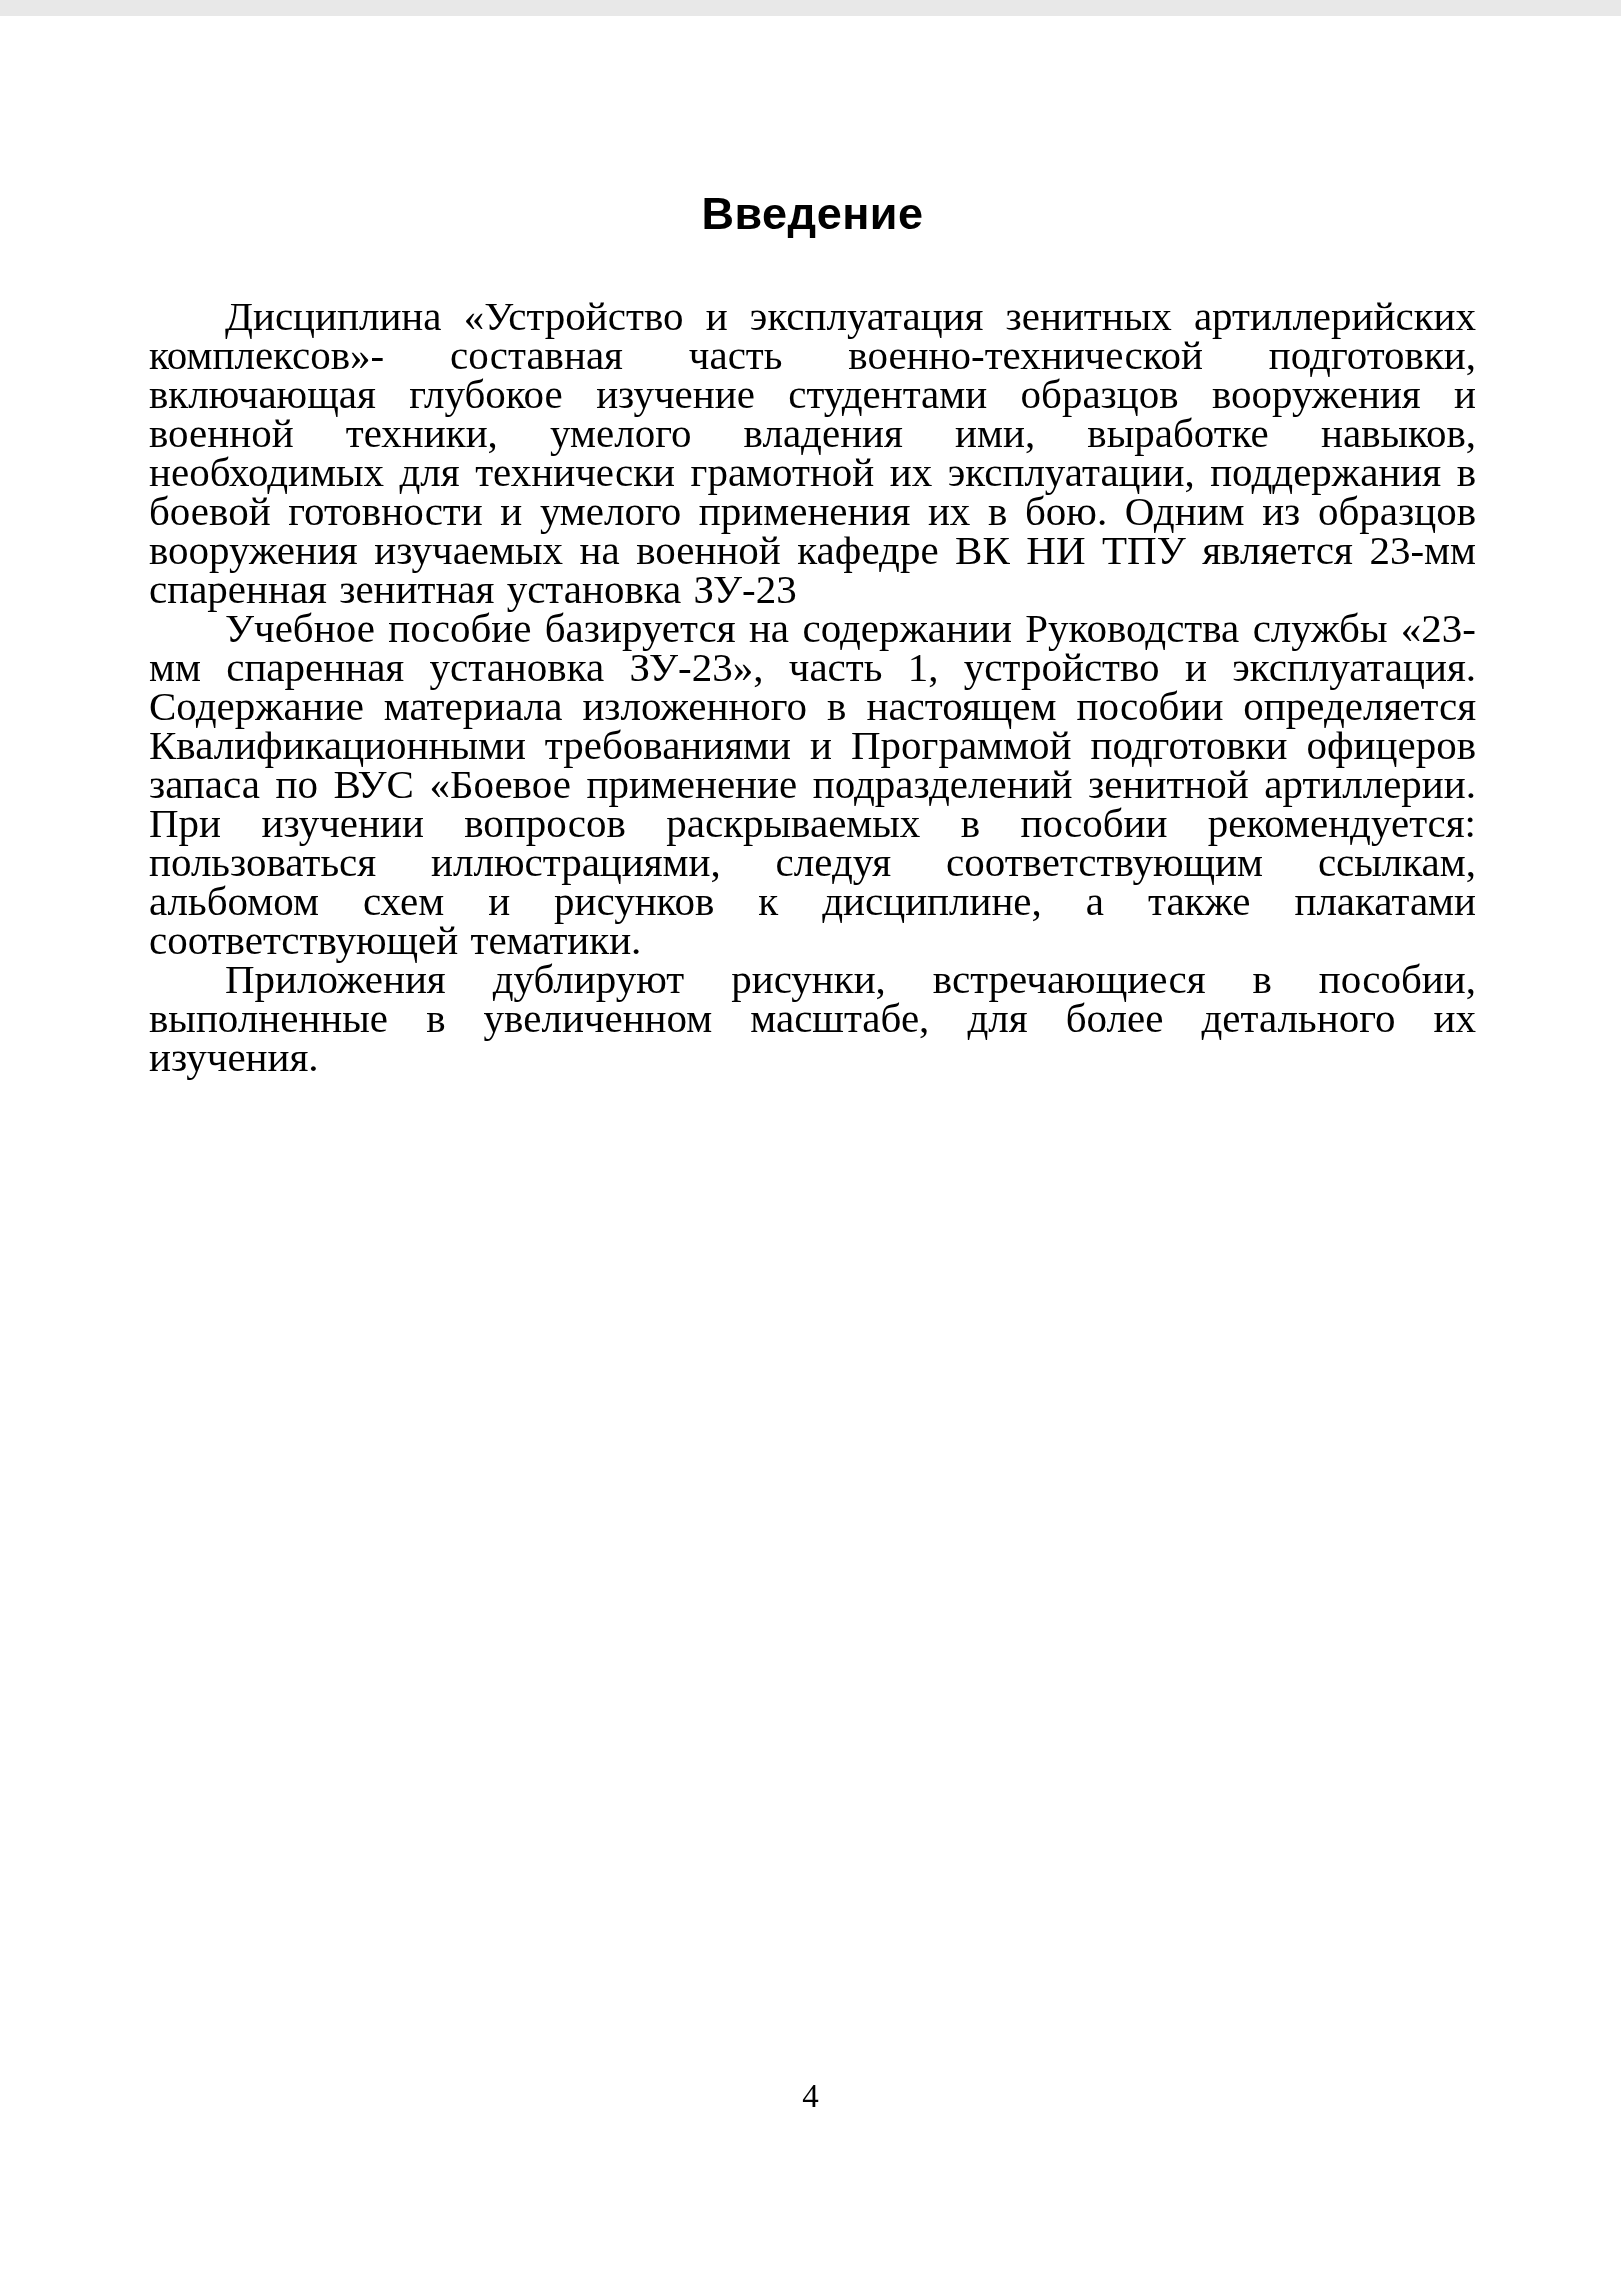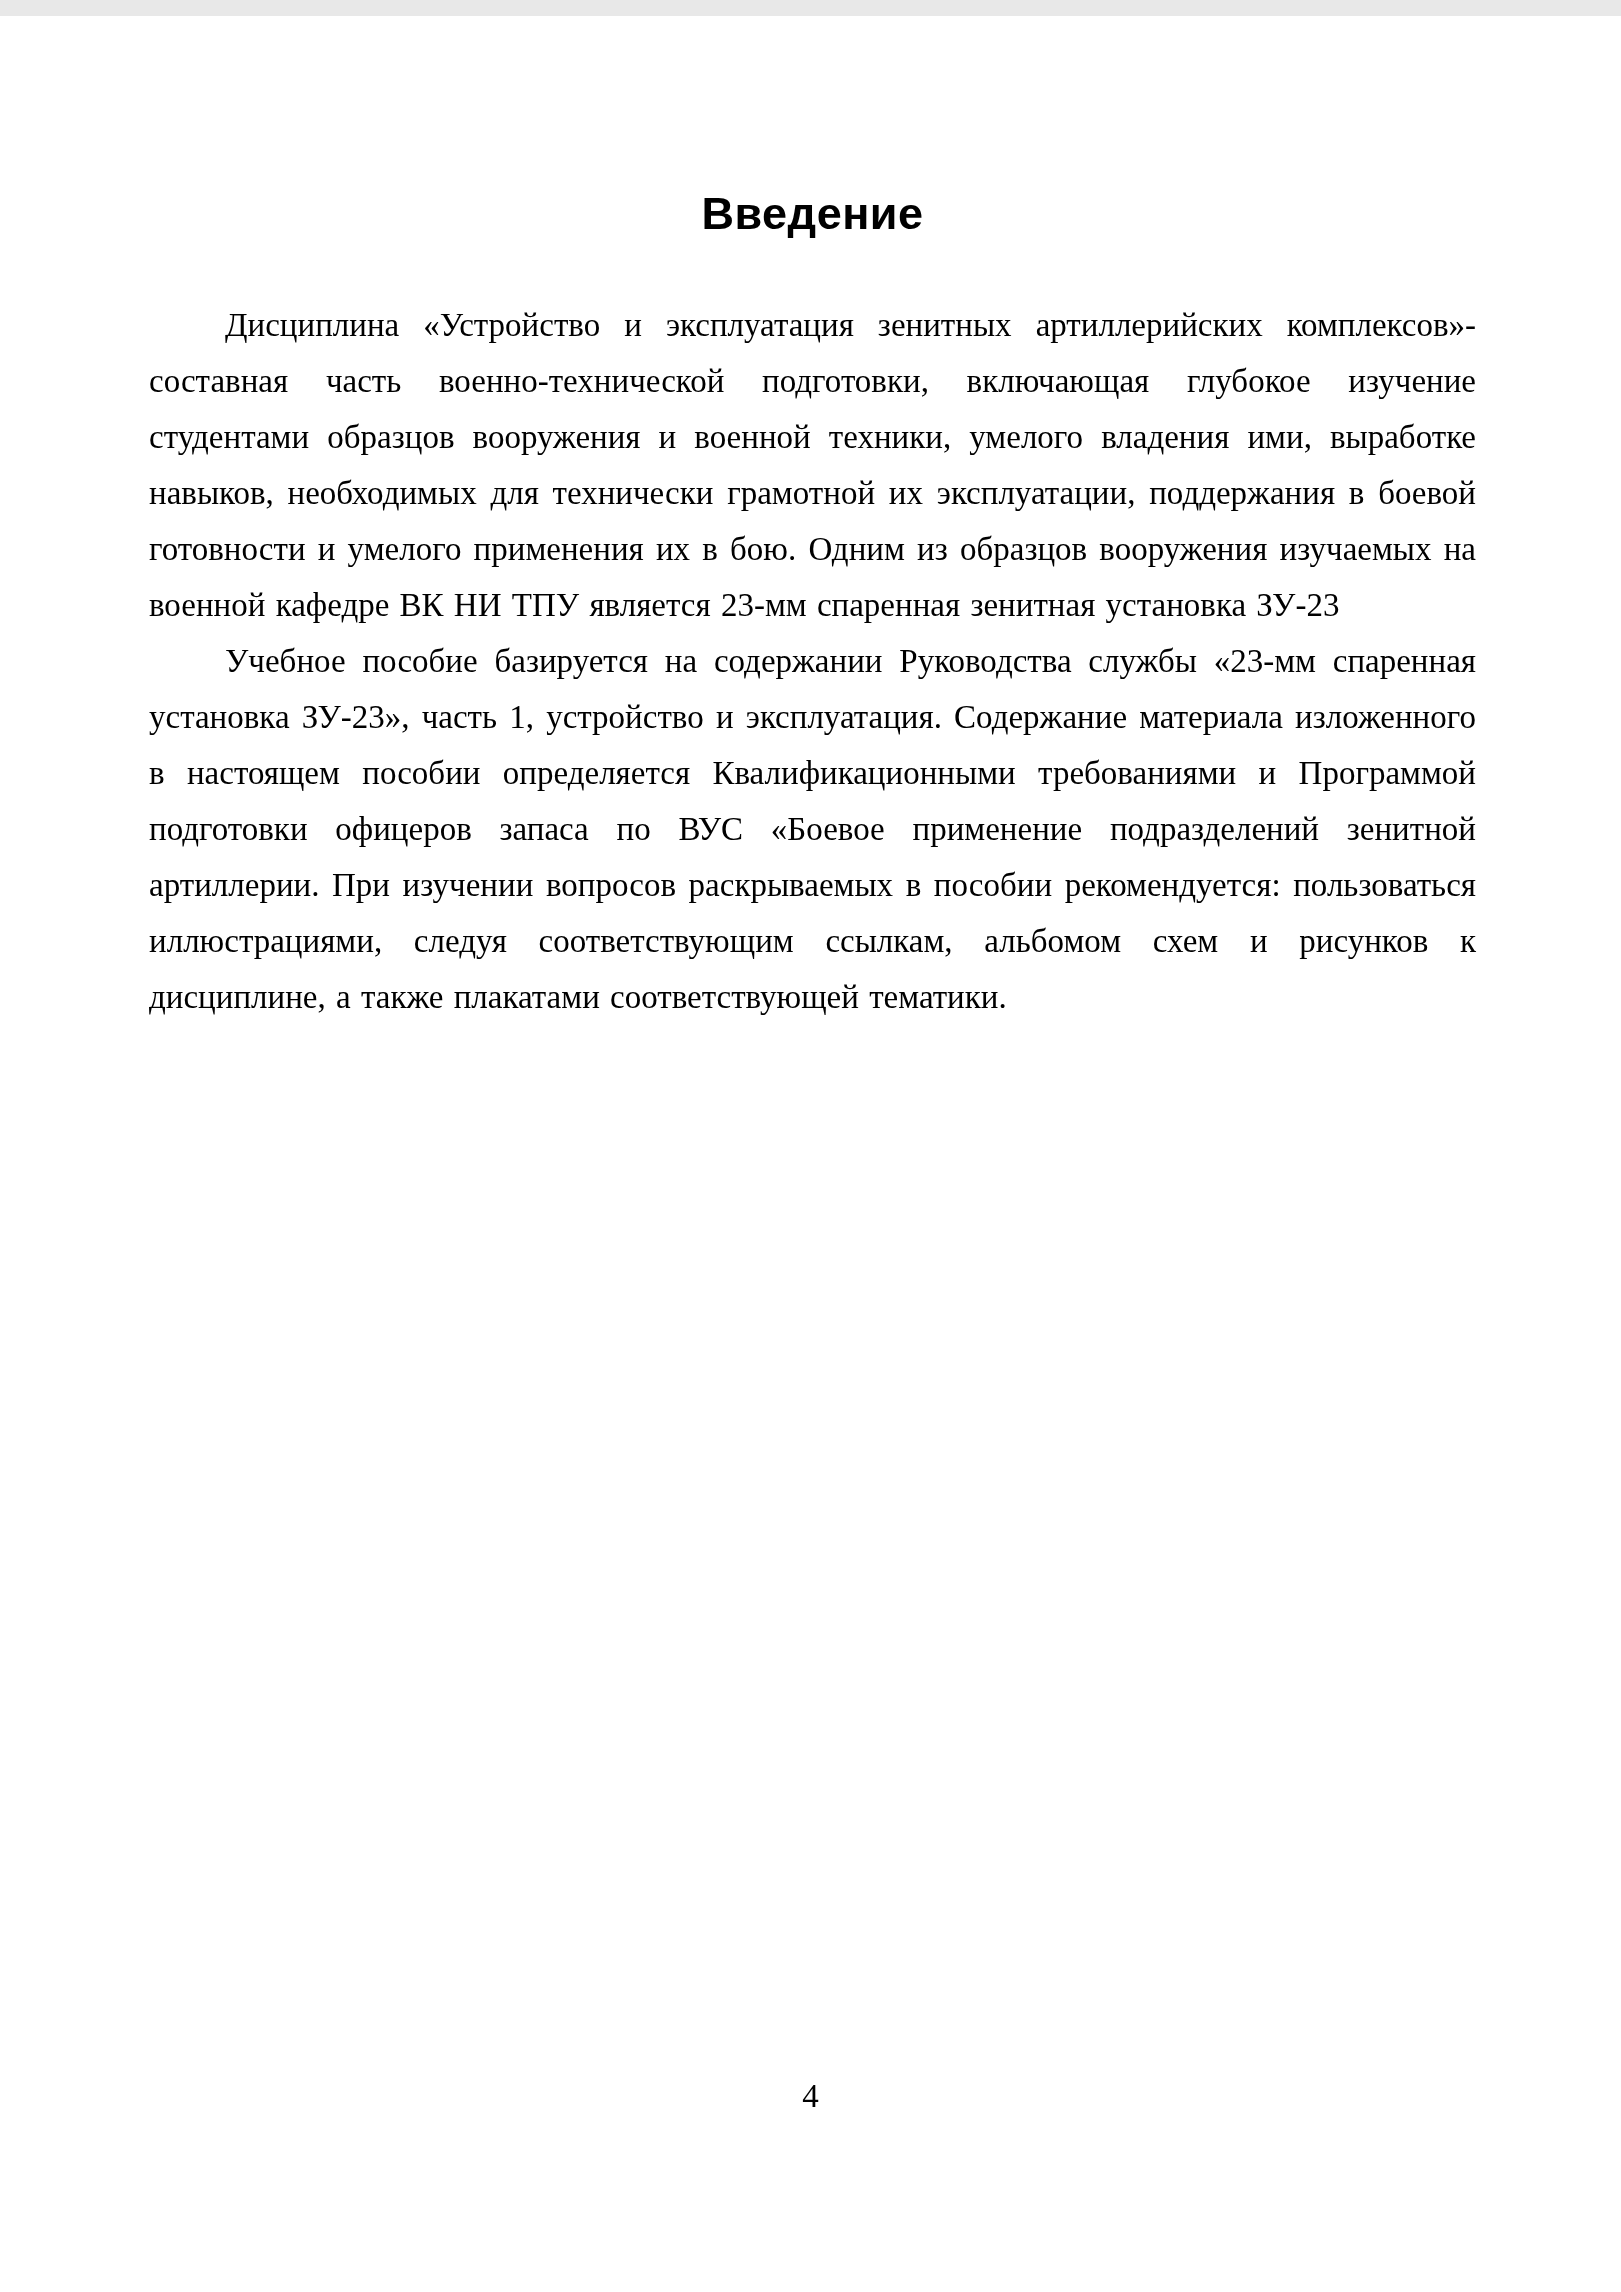--- a/index.html
+++ b/index.html
@@ -26,22 +26,22 @@
   }
   .title {
     font-family: "Liberation Sans", sans-serif;
     font-weight: bold;
     font-size: 45px;
     text-align: center;
     margin: 0 0 57px 0;
     letter-spacing: 0.5px;
   }
   .para {
-    font-size: 33px;
-    line-height: 56px;
+    font-size: 41px;
+    line-height: 39px;
     text-align: justify;
     text-indent: 76px;
     margin: 0;
     word-spacing: 2px;
     font-family: Liberation Serif, serif;
   }
   .page-number {
     position: absolute;
     bottom: 194px;
     left: 0;
@@ -56,17 +56,18 @@
 
 <div class="page">
   <div class="content">
     <h1 class="title">Введение</h1>
 
     <p class="para">Дисциплина «Устройство и эксплуатация зенитных артиллерийских комплексов»- составная часть военно-технической подготовки, включающая глубокое изучение студентами образцов вооружения и военной техники, умелого владения ими, выработке навыков, необходимых для технически грамотной их эксплуатации, поддержания в боевой готовности и умелого применения их в бою. Одним из образцов вооружения изучаемых на военной кафедре ВК НИ ТПУ является 23-мм спаренная зенитная установка ЗУ-23</p>
 
 
     <p class="para">Учебное пособие базируется на содержании Руководства службы «23-мм спаренная установка ЗУ-23», часть 1, устройство и эксплуатация. Содержание материала изложенного в настоящем пособии определяется Квалификационными требованиями и Программой подготовки офицеров запаса по ВУС «Боевое применение подразделений зенитной артиллерии. При изучении вопросов раскрываемых в пособии рекомендуется: пользоваться иллюстрациями, следуя соответствующим ссылкам, альбомом схем и рисунков к дисциплине, а также плакатами соответствующей тематики.</p>
 
+    <p class="para">Приложения дублируют рисунки, встречающиеся в пособии, выполненные в увеличенном масштабе, для более детального их изучения.</p>
   </div>
 
   <div class="page-number">4</div>
 </div>
 
 
 </body></html>

